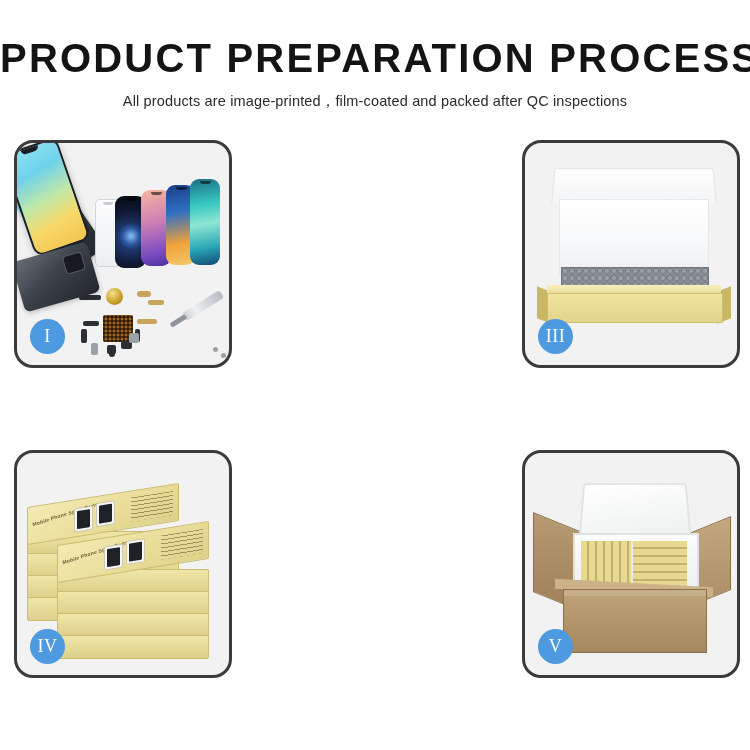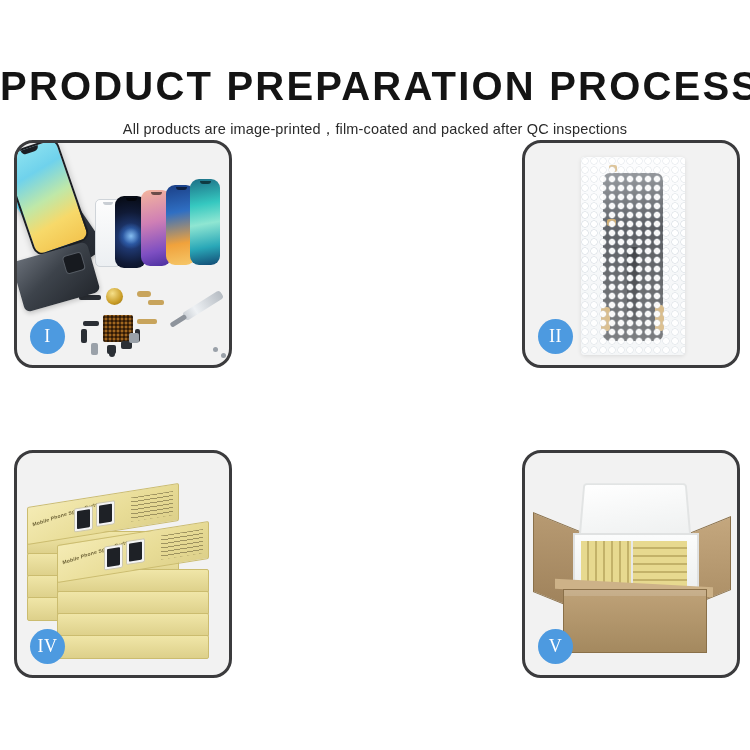--- a/index.html
+++ b/index.html
@@ -4,21 +4,21 @@
 <style>
   html,body{margin:0;padding:0;}
   body{
     width:750px;height:750px;background:#ffffff;
     font-family:"Liberation Sans","DejaVu Sans",sans-serif;
     overflow:hidden;position:relative;
   }
   .page{position:absolute;inset:0;}
 
   
-  .header{position:absolute;left:0;top:0;width:750px;text-align:center;margin-top:28px;}
+  .header{position:absolute;left:0;top:0;width:750px;text-align:center;}
   .title{
     font-size:40px;font-weight:700;color:#141414;letter-spacing:2.2px;
     margin-top:38px;line-height:1;white-space:nowrap;
   }
   .subtitle{
     font-size:14.5px;color:#2a2a2a;margin-top:14px;letter-spacing:.15px;
     white-space:nowrap;
   }
 
   
@@ -349,36 +349,33 @@
           <div class="chip" style="left:92px;top:206px;width:6px;height:8px;border-radius:0 0 4px 4px;"></div>
           <div class="chip s" style="left:112px;top:190px;width:10px;height:10px;"></div>
           <div class="p1-chassis"></div>
           <div class="p1-driver"></div>
           <div class="chip s" style="left:196px;top:204px;width:5px;height:5px;border-radius:50%;"></div>
           <div class="chip s" style="left:204px;top:210px;width:5px;height:5px;border-radius:50%;"></div>
         </div>
         <div class="badge">I</div>
       </div>
 
+
       <div class="panel">
         <div class="stage">
-          <div class="p2-bag">
-            <div class="p2-part"></div>
-            <div class="p2-flex"></div>
-            <div class="p2-gold" style="left:28px;top:8px;width:8px;height:7px;"></div>
-            <div class="p2-gold" style="left:26px;top:62px;width:9px;height:7px;"></div>
-            <div class="p2-gold" style="left:20px;top:150px;width:9px;height:24px;border-radius:3px;"></div>
-            <div class="p2-gold" style="left:74px;top:148px;width:9px;height:26px;border-radius:3px;"></div>
-            <div class="p2-bubbles"></div>
-            <div class="p2-haze"></div>
-          </div>
+          <div class="p3-lidback"></div>
+          <div class="p3-foam"></div>
+          <div class="p3-bubblelayer"></div>
+          <div class="p3-boxside"></div>
+          <div class="p3-boxside r"></div>
+          <div class="p3-boxtopedge"></div>
+          <div class="p3-boxfront"></div>
         </div>
-        <div class="badge">II</div>
+        <div class="badge">III</div>
       </div>
-
     </div>
 
     <div class="row r2">
 
       <div class="panel">
         <div class="stage">
           <div class="p4-wrap">
 
             <div class="p4-box" style="left:0;top:58px;"></div>
             <div class="p4-box" style="left:0;top:80px;"></div>

